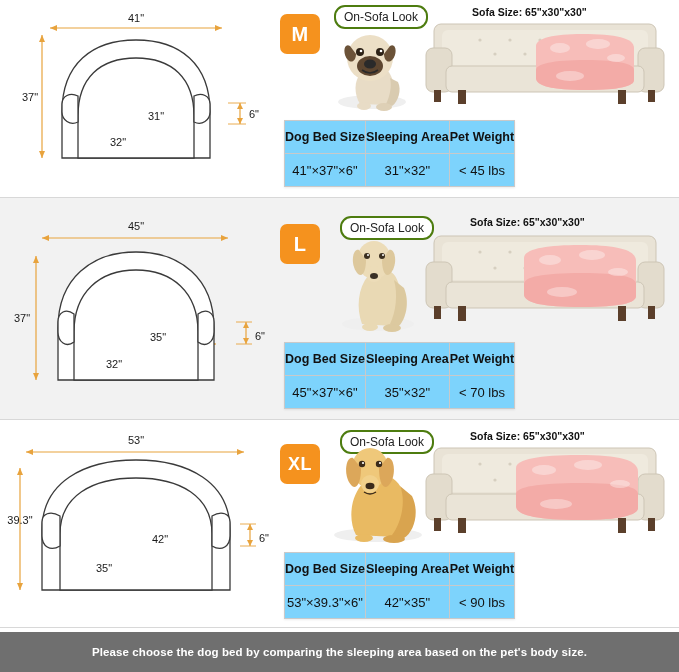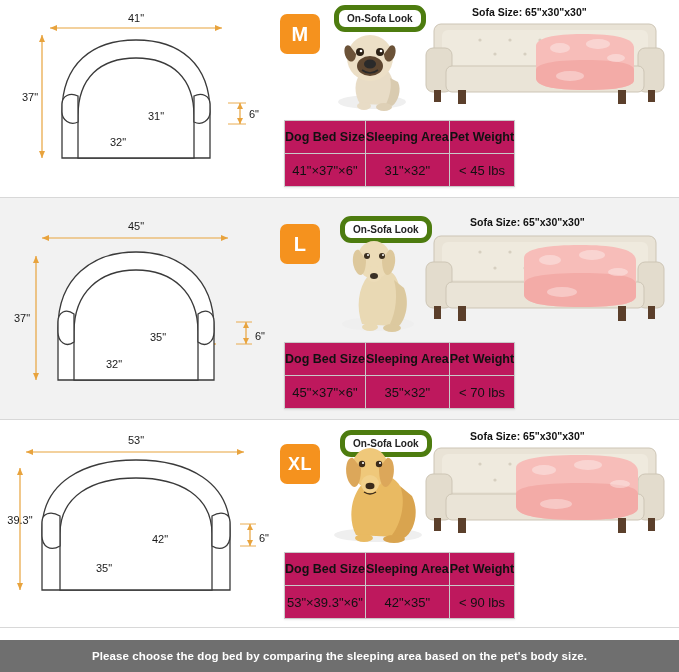--- a/index.html
+++ b/index.html
@@ -73,25 +73,25 @@
     align-items: center;
     justify-content: center;
     letter-spacing: 0.5px;
   }
   .badge.xl { font-size: 18px; }
 
   .onsofa {
     position: absolute;
     left: 62px;
     top: 5px;
-    border: 5px solid #4d7c0f;
+    border: 2px solid #4d7c0f;
     border-radius: 11px;
     background: #fff;
-    font-size: 10px;
-    font-weight: bold;
+    font-size: 12px;
+    font-weight: normal;
     padding: 3px 8px;
     white-space: nowrap;
   }
   .row-l .onsofa { left: 68px; top: 18px; }
   .row-xl .onsofa { left: 68px; top: 10px; }
 
   .sofasize {
     position: absolute;
     left: 200px;
     top: 6px;
@@ -124,42 +124,42 @@
   .row-xl .sofa-holder { top: 22px; height: 102px; }
 
   
   .spec-table {
     position: absolute;
     left: 12px;
     right: 18px;
     bottom: 10px;
     border-collapse: collapse;
     border: 1px solid #c9c9c9;
-    background: #be185d;
+    background: #7dd3fc;
     table-layout: fixed;
     box-shadow: 0 1px 2px rgba(0,0,0,0.08);
   }
   .spec-table td {
     border: 1px solid #c9c9c9;
     text-align: center;
     font-size: 12.5px;
     height: 28px;
     padding: 2px 0;
     color: #111;
   }
   .spec-table tr.head td { font-weight: bold; }
   .spec-table tr.val td { font-size: 13px; }
 
   
   .footer {
     position: absolute;
     left: 0;
     bottom: 0;
     width: 679px;
-    height: 32px;
+    height: 40px;
     background: #6f6f6f;
     color: #ffffff;
     font-size: 11.5px;
     display: flex;
     align-items: center;
     justify-content: center;
     text-align: center;
     font-weight: bold;
     letter-spacing: .1px;
   }

